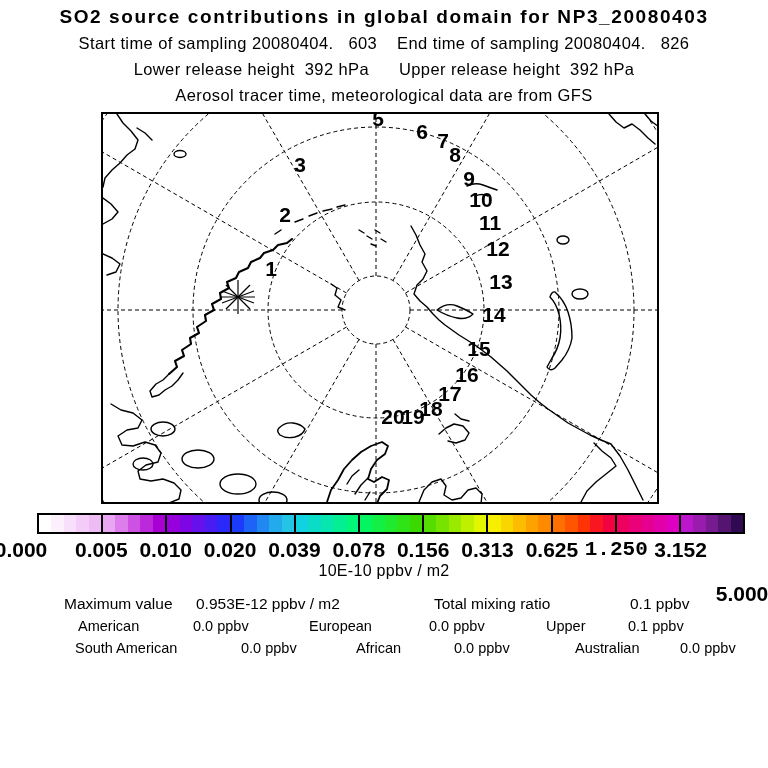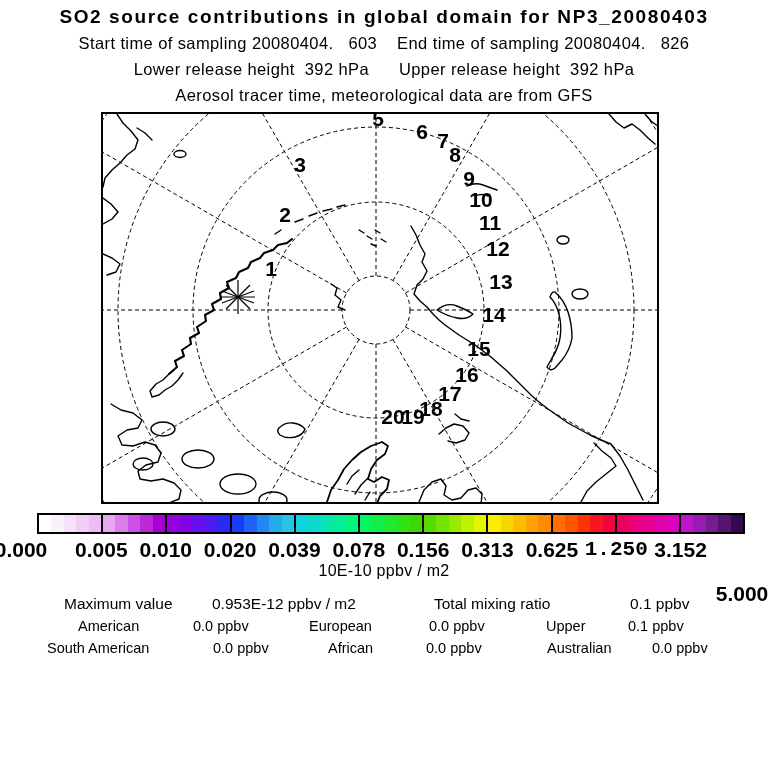--- a/index.html
+++ b/index.html
@@ -25,21 +25,21 @@
             border:2px solid #000;box-sizing:border-box;display:flex;}
   .cb-seg{flex:1 1 0;height:100%;border-left:2px solid #000;}
   .cb-seg:first-child{border-left:none;}
   #ticks{position:absolute;left:0;top:538px;width:768px;height:18px;}
   .tick{position:absolute;top:0;transform:translateX(-50%);font-size:21px;font-weight:bold;white-space:pre;}
   .units{position:absolute;left:0;top:562px;width:768px;text-align:center;font-size:16px;letter-spacing:.3px;}
   
   .s{position:absolute;white-space:pre;}
   .r1 .s{top:595px;font-size:15.5px;}
   .r2 .s{top:618px;font-size:14.5px;}
-  .r3 .s{top:640px;font-size:14.5px;}
+  .r3 .s{top:640px;font-size:14.5px;margin-left:28px;}
 </style>
 </head>
 <body>
 
 <div class="hdr-line title">SO2 source contributions in global domain for NP3_20080403</div>
 <div class="hdr-line h2">Start time of sampling 20080404.   603    End time of sampling 20080404.   826</div>
 <div class="hdr-line h3">Lower release height  392 hPa      Upper release height  392 hPa</div>
 <div class="hdr-line h4">Aerosol tracer time, meteorological data are from GFS</div>
 
 <div id="map">
@@ -165,21 +165,21 @@
     <span class="tick" style="left: 551.909px;">0.625</span>
     <span class="tick" style="left: 616.273px; font-family: Liberation Mono, monospace;">1.250</span>
     <span class="tick" style="left: 680.636px;">3.152</span>
     <span class="tick" style="left: 742px; margin-top: 44px;">5.000</span>
   </div>
 <div class="units">10E-10 ppbv / m2</div>
 
 <div>
   <div class="r1">
     <span class="s" style="left:64px">Maximum value</span>
-    <span class="s" style="left:212px">0.953E-12 ppbv / m2</span>
+    <span class="s" style="left:196px">0.953E-12 ppbv / m2</span>
     <span class="s" style="left:434px">Total mixing ratio</span>
     <span class="s" style="left:630px">0.1 ppbv</span>
   </div>
   <div class="r2">
     <span class="s" style="left:78px">American</span>
     <span class="s" style="left:193px">0.0 ppbv</span>
     <span class="s" style="left:309px">European</span>
     <span class="s" style="left:429px">0.0 ppbv</span>
     <span class="s" style="left:546px">Upper</span>
     <span class="s" style="left:628px">0.1 ppbv</span>

